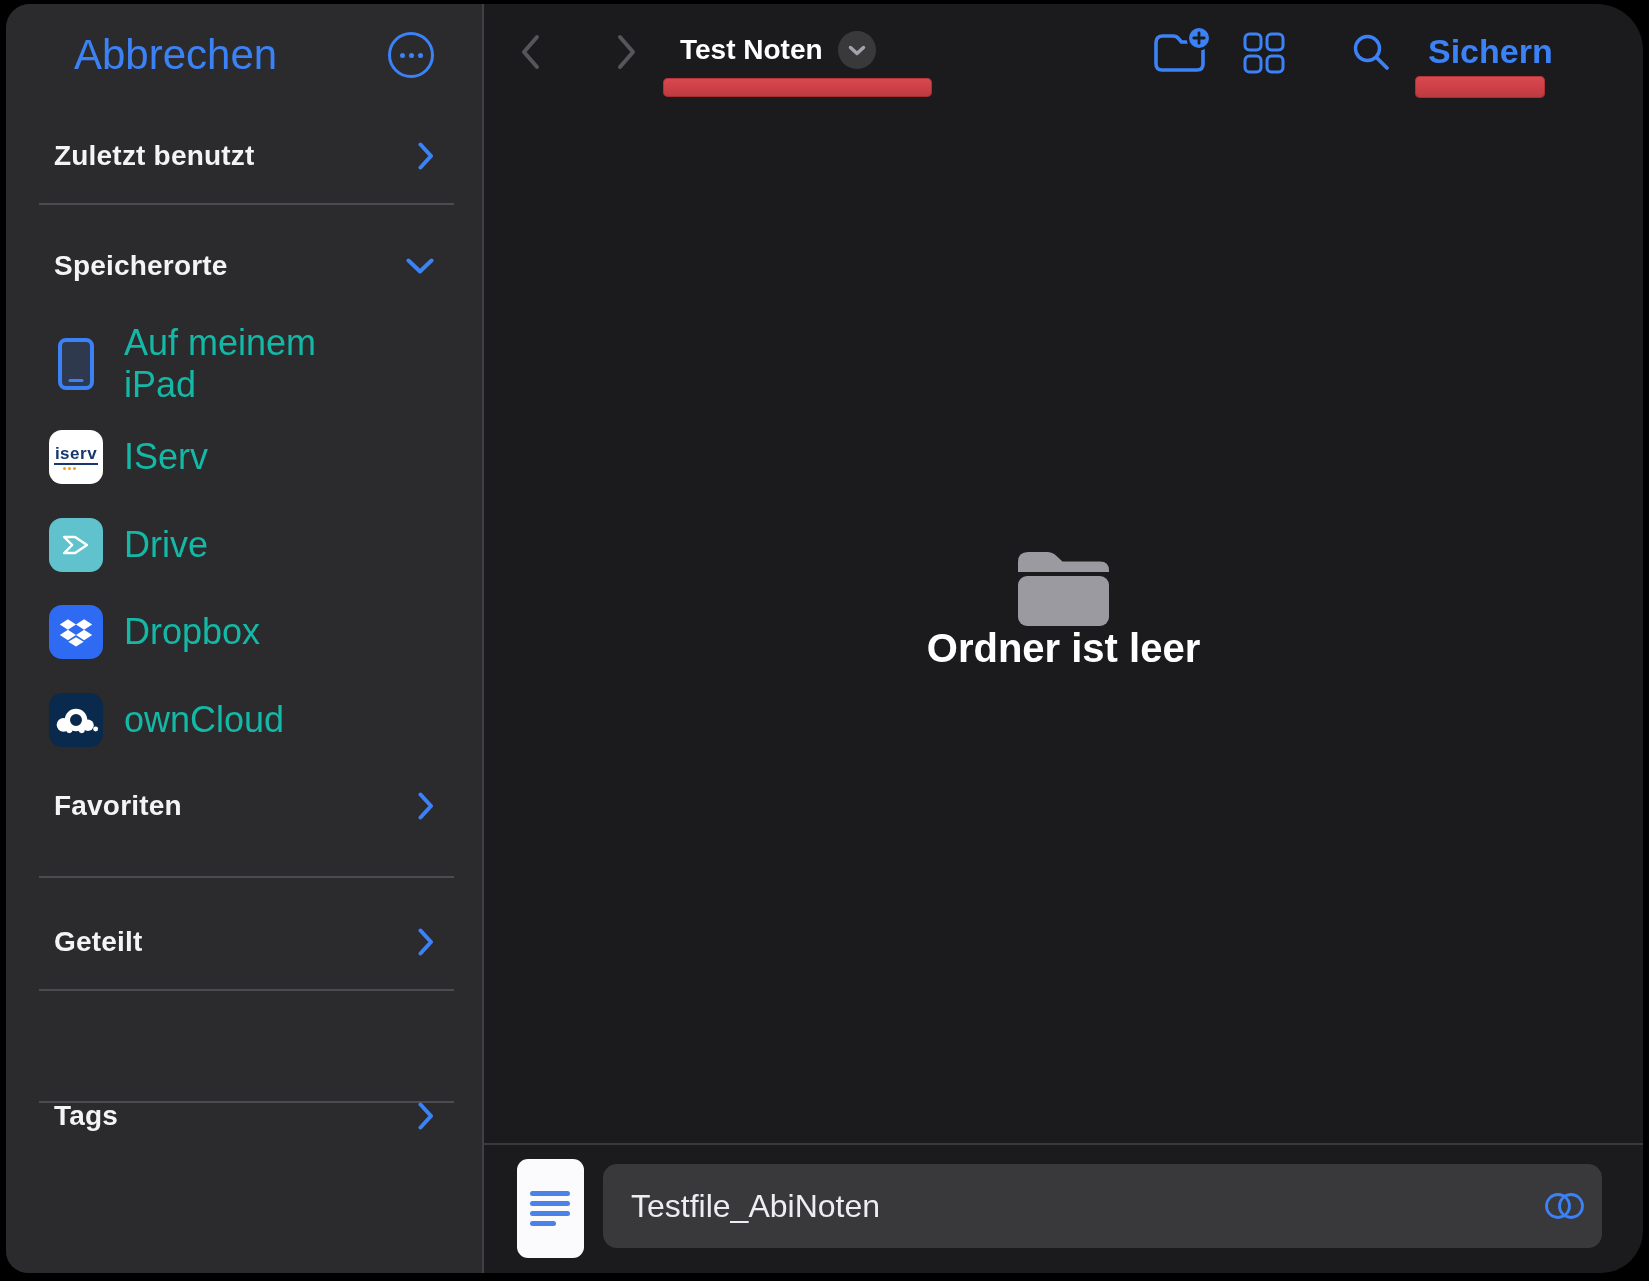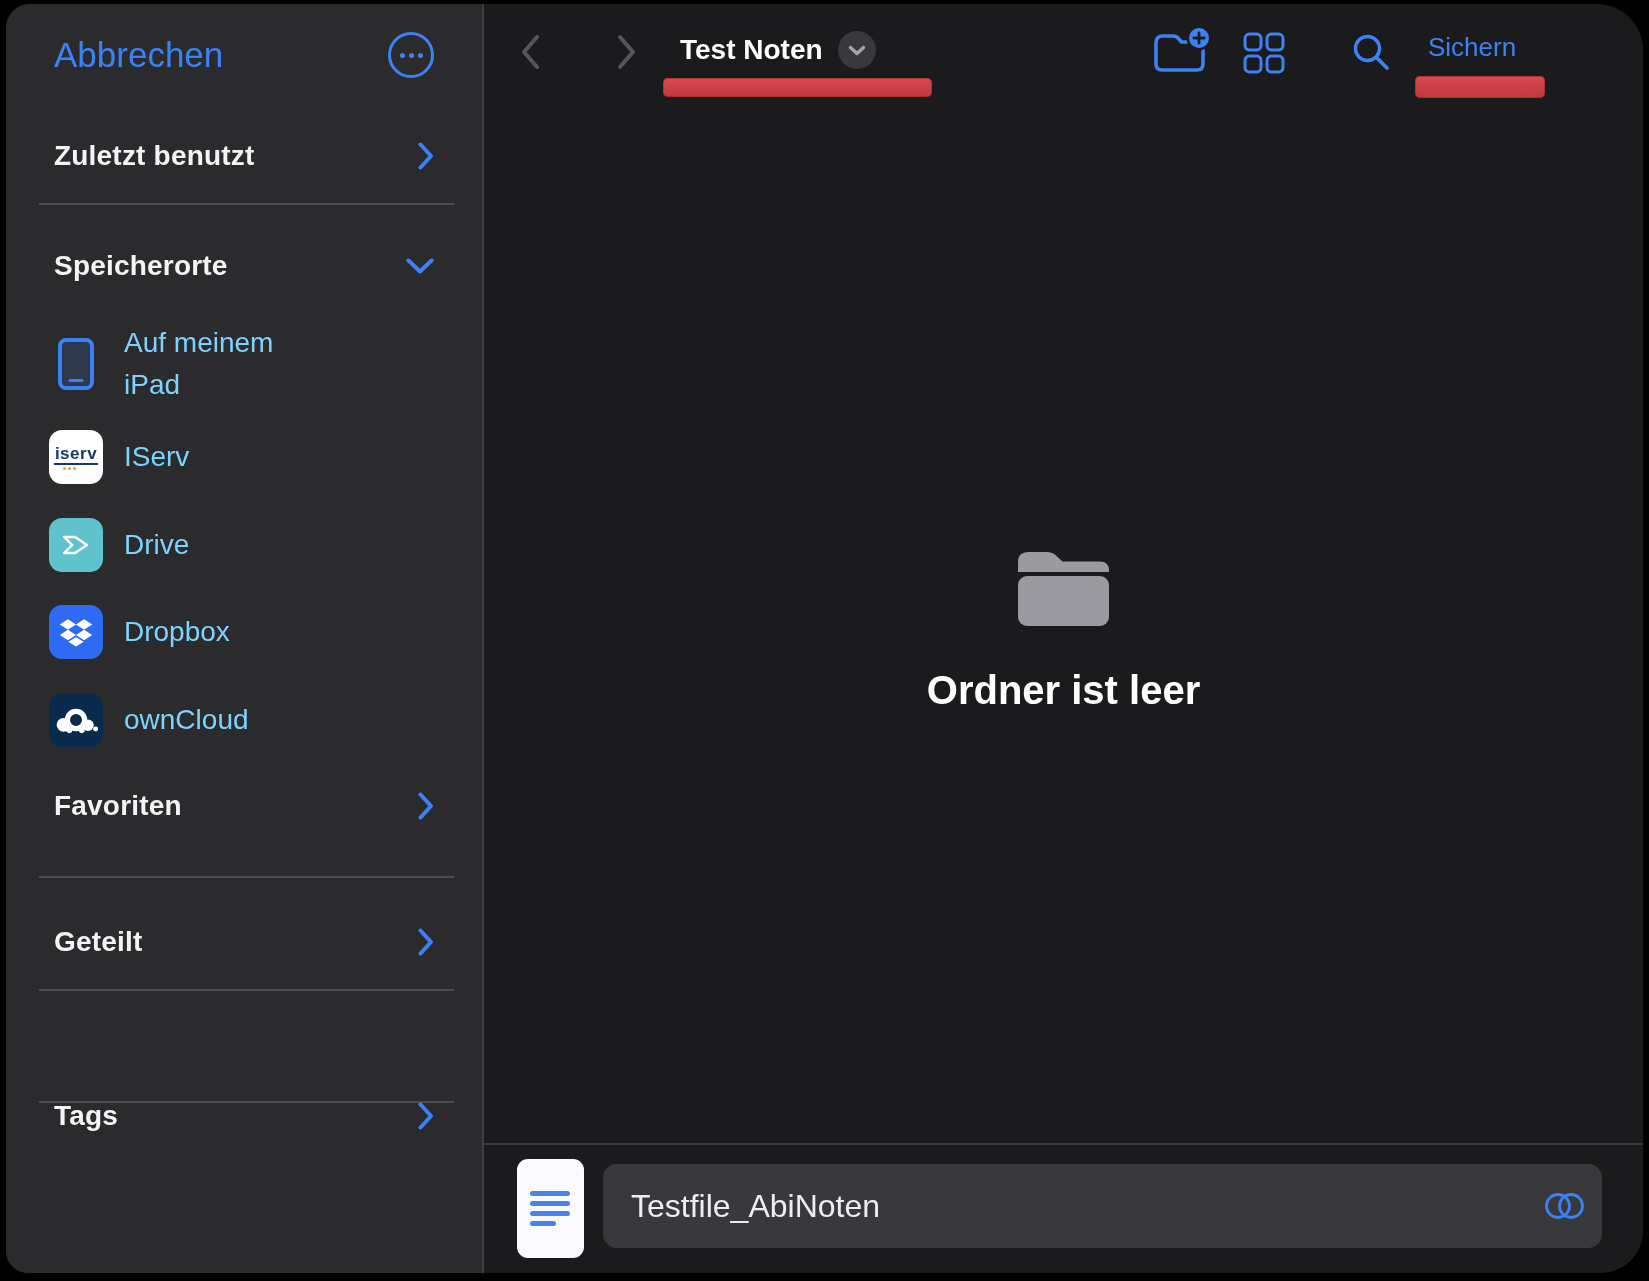--- a/index.html
+++ b/index.html
@@ -13,21 +13,21 @@
 
   
   .sidebar { position:absolute; left:0; top:0; width:476px; height:100%;
     background:#2b2b2d; }
   .v-divider { position:absolute; left:476px; top:0; width:2px; height:100%;
     background:#404044; }
 
   .sb-row { position:absolute; left:48px; right:48px; display:flex;
     align-items:center; justify-content:space-between; height:48px; }
   .sb-cancel-row { top:26px; height:50px; }
-  .cancel-btn { color:#3c82f7; font-size:35px; font-weight:400; cursor:default; }
+  .cancel-btn { color:#3c82f7; font-size:42px; font-weight:400; cursor:default;margin-left:20px; }
   .ellipsis-btn { width:46px; height:46px; border:3px solid #3c82f7;
     border-radius:50%; display:flex; align-items:center; justify-content:center;
     gap:4px; }
   .ellipsis-btn i { width:5px; height:5px; border-radius:50%; background:#3c82f7; }
 
   .sb-header { color:#f4f4f6; font-size:28px; font-weight:700; letter-spacing:.2px; }
   .row-recent   { top:128px; }
   .row-locs-hdr { top:238px; }
   .row-fav      { top:778px; }
   .row-shared   { top:914px; }
@@ -38,21 +38,21 @@
   .div-1 { top:199px; } .div-2 { top:872px; } .div-3 { top:985px; } .div-4 { top:1097px; }
 
   
   .loc-row { position:absolute; left:43px; right:40px; display:flex;
     align-items:center; gap:21px; height:56px; }
   .loc-ipad    { top:312px; height:96px; }
   .loc-iserv   { top:425px; }
   .loc-drive   { top:513px; }
   .loc-dropbox { top:600px; }
   .loc-owncloud{ top:688px; }
-  .loc-label { color:#7dd3fc; font-size:28px; font-weight:400; line-height:42px; }
+  .loc-label { color:#14b8a6; font-size:36px; font-weight:400; line-height:42px; }
   .wrap-label { width:210px; }
 
   .tile { width:54px; height:54px; border-radius:13px; flex:0 0 auto;
     display:flex; align-items:center; justify-content:center; overflow:hidden; }
   .tile-iserv { background:#fff; flex-direction:column; }
   .iserv-text { color:#16386b; font-weight:700; font-size:17px; letter-spacing:.5px;
     border-bottom:2.5px solid #16386b; padding:0 1px 1px; line-height:17px; }
   .iserv-dots { display:flex; gap:2px; margin:2px 14px 0 0; }
   .iserv-dots i { width:3px; height:3px; background:#efa02e; border-radius:50%; }
   .tile-drive { background:#5fc2cd; }
@@ -81,26 +81,26 @@
     background:linear-gradient(180deg,#d84b51 0%,#cf4147 45%,#bc3a40 100%);
     box-shadow:inset 0 0 0 1px rgba(150,30,35,.5); }
   .annotation-title { left:179px; top:74px; width:269px; height:19px; }
   .annotation-save  { left:931px; top:72px; width:130px; height:22px; }
 
   .tool-icon { position:absolute; top:22px; }
   .icon-newfolder { left:668px; }
   .icon-grid { left:759px; top:28px; }
   .icon-search { left:866px; top:27px; }
   .save-btn { position:absolute; left:944px; top:28px; color:#3c82f7;
-    font-size:26px; font-weight:400; }
+    font-size:34px; font-weight:700; }
 
   
   .empty-state { position:absolute; left:0; right:0; top:536px; display:flex;
     flex-direction:column; align-items:center; }
-  .empty-label { margin-top:42px; color:#fff; font-size:40px; font-weight:700; }
+  .empty-label { color:#fff; font-size:40px; font-weight:700; }
 
   
   .footer-divider { position:absolute; left:0; right:0; top:1139px; height:1.5px;
     background:#3a3a3d; }
   .doc-thumb { position:absolute; left:33px; top:1155px; width:67px; height:99px;
     background:#fbfbfd; border-radius:11px; display:flex; flex-direction:column;
     justify-content:center; align-items:flex-start; gap:5px; padding-left:13px; }
   .doc-thumb i { height:5px; border-radius:2.5px; background:#4b82ea; }
   .doc-line-a { width:40px; } .doc-line-b { width:26px; }
 

